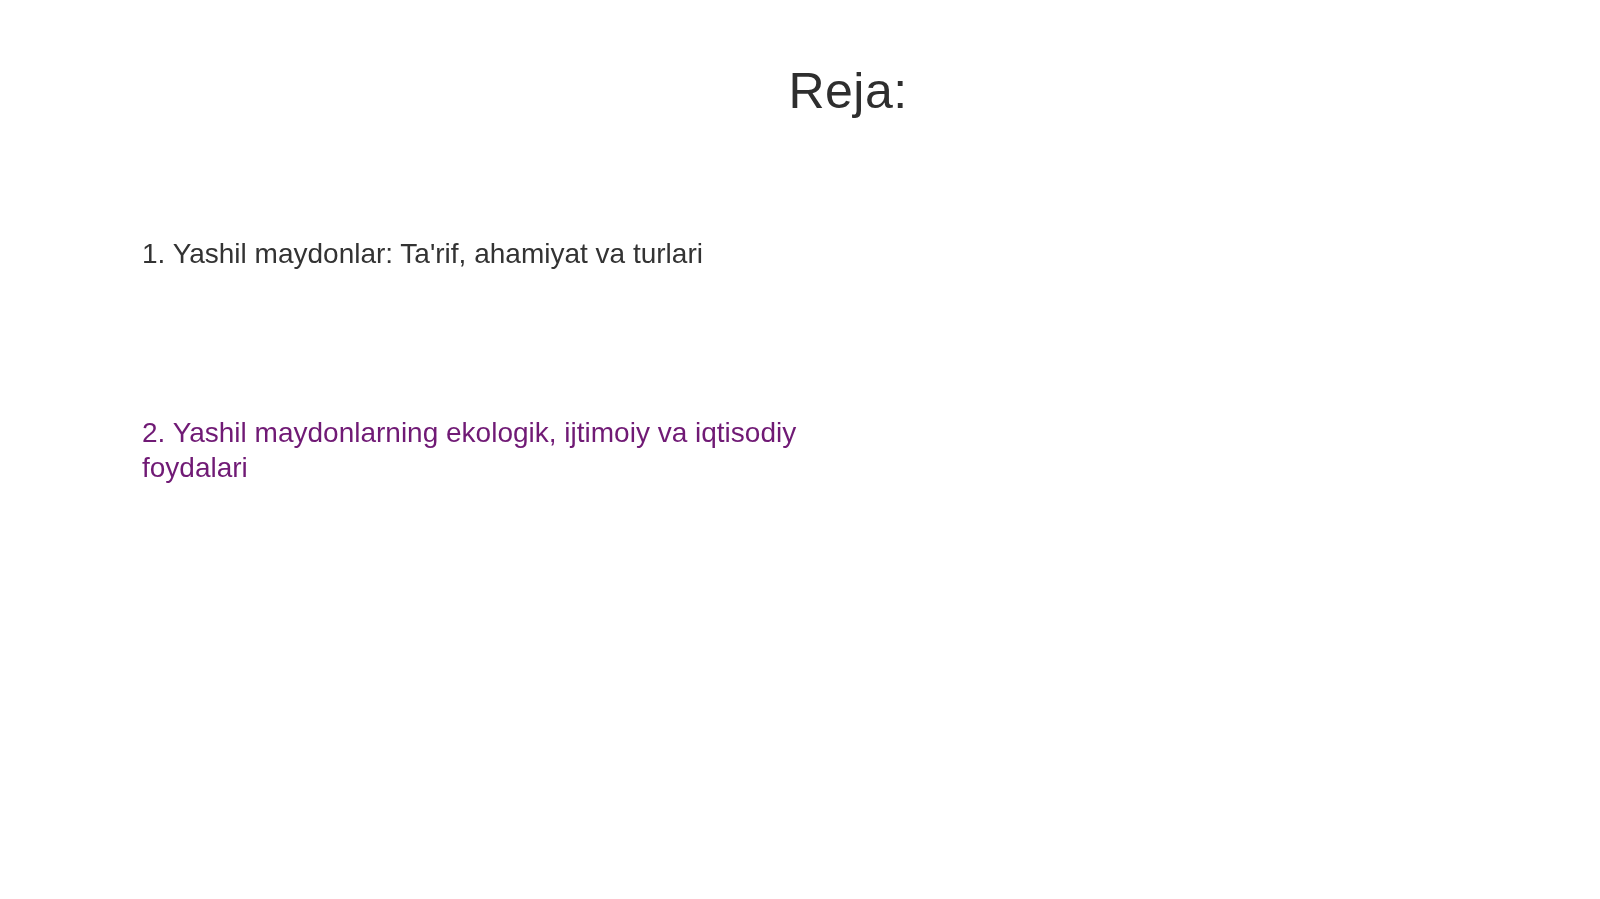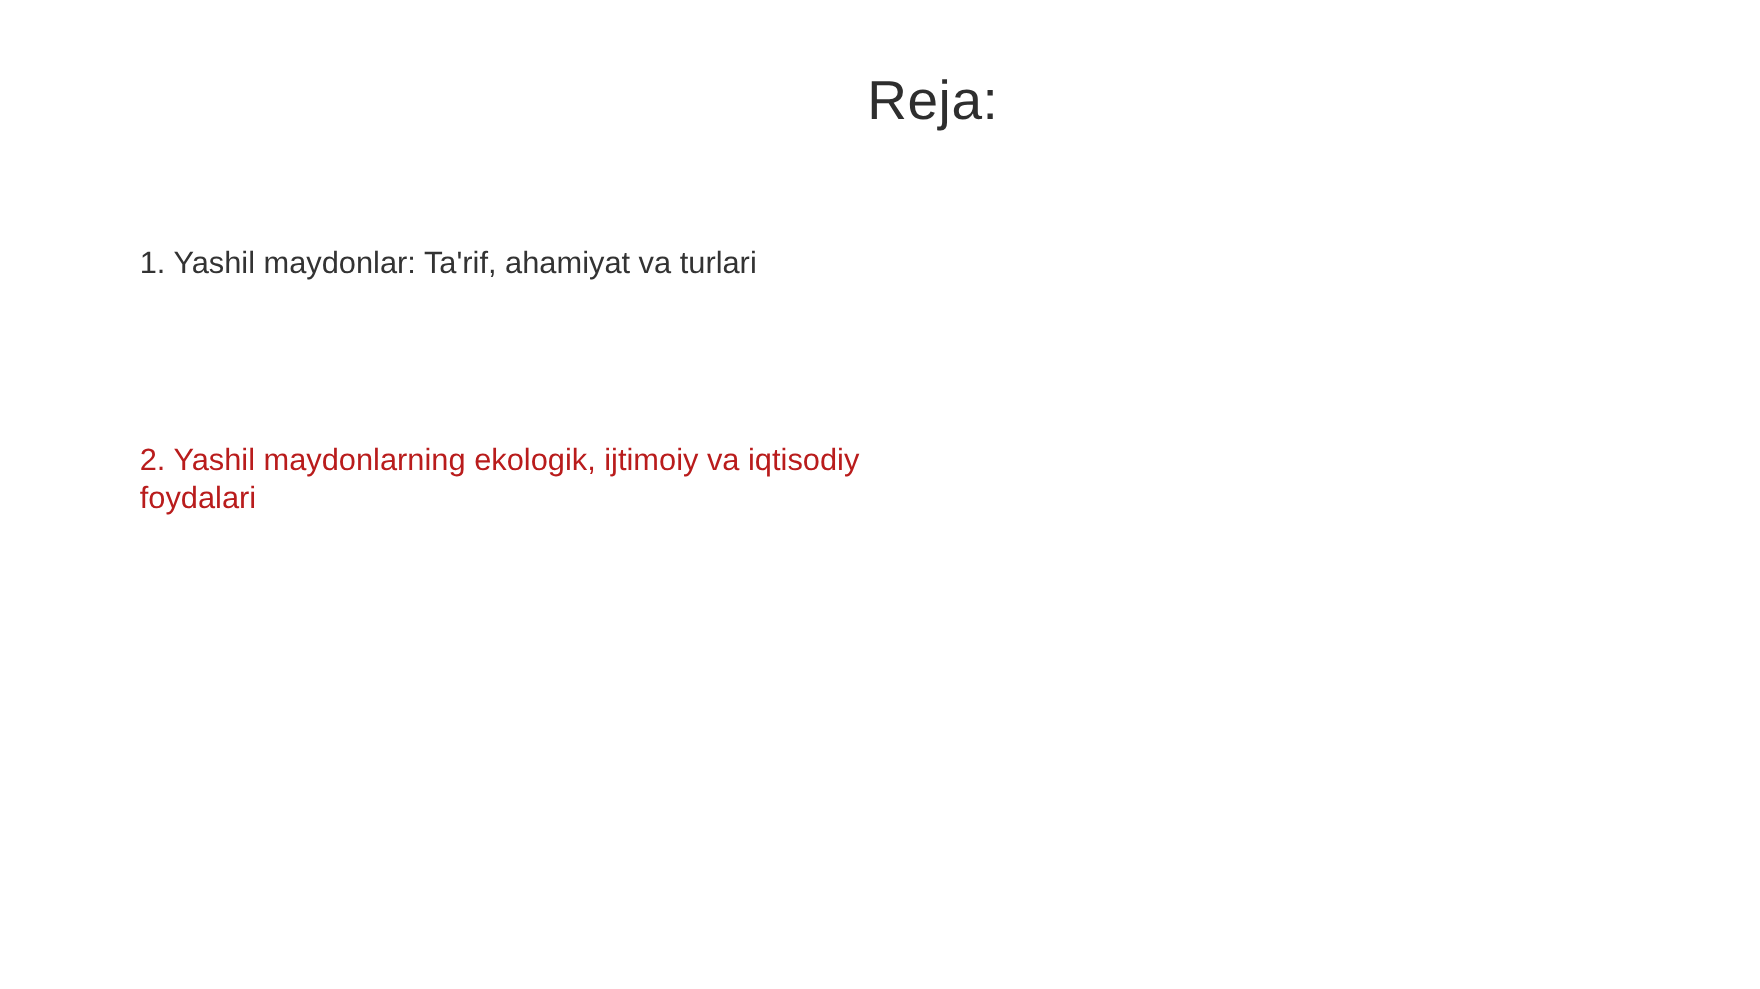--- a/index.html
+++ b/index.html
@@ -35,36 +35,36 @@
   .slide-body {
     position: absolute;
     top: 0;
     left: 0;
     width: 1600px;
     height: 899px;
   }
   .slide-item {
     position: absolute;
     left: 127px;
-    margin: 0;
+    margin: 15px;
     max-width: 700px;
     font-size: 28px;
     line-height: 35px;
     font-weight: 400;
     color: #333333;
   }
   .slide-item.item-1 { top: 221px; }
   .slide-item.item-2 { top: 400px; }
   .slide-item.item-3 { top: 585px; }
 </style>
 </head>
 <body>
 
 <div class="slide" style="background: rgb(255, 255, 255);">
   <h1 class="slide-title" style="color: rgb(46, 46, 46);">Reja:</h1>
 
   <div class="slide-body">
     <p class="slide-item item-1" style="color: rgb(51, 51, 51);">1. Yashil maydonlar: Ta'rif, ahamiyat va turlari</p>
 
-    <p class="slide-item item-2" style="color: #b91c1c;">2. Yashil maydonlarning ekologik, ijtimoiy va iqtisodiy foydalari</p>
+    <p class="slide-item item-2" style="color: #701a75;">2. Yashil maydonlarning ekologik, ijtimoiy va iqtisodiy foydalari</p>
 
   </div>
 </div>
 
 </body></html>

